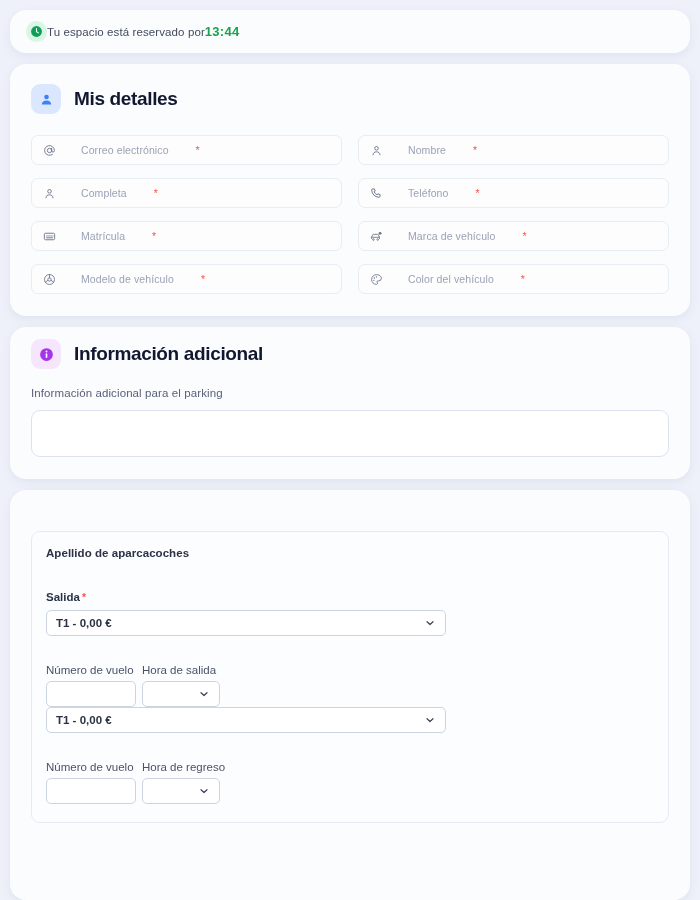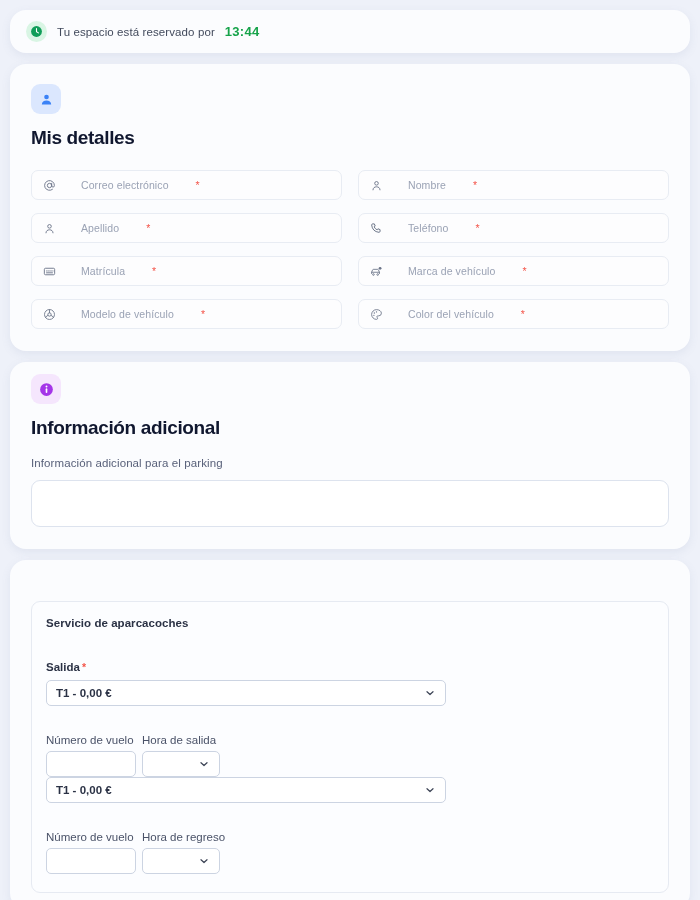--- a/index.html
+++ b/index.html
@@ -28,21 +28,20 @@
     box-shadow: 0 3px 10px rgba(100,115,160,0.10);
     flex: none;
   }
 
   
   .timer-card {
     height: 43px;
     display: flex;
     align-items: center;
     padding: 0 16px;
-    gap: 10px;
   }
   .timer-icon-wrap {
     width: 21px; height: 21px;
     border-radius: 50%;
     background: #d9f5e4;
     display: flex; align-items: center; justify-content: center;
     flex: none;
   }
   .timer-icon-wrap svg { display: block; }
   .timer-text {
@@ -54,22 +53,22 @@
   .timer-value {
     color: #16a34a;
     font-weight: bold;
     font-size: 13px;
     letter-spacing: .3px;
   }
 
   
   .sec-head {
     display: flex;
+    align-items: center;
     gap: 13px;
-    flex-direction: column;
   }
   .sec-icon {
     width: 30px; height: 30px;
     border-radius: 9px;
     display: flex; align-items: center; justify-content: center;
     flex: none;
   }
   .sec-icon.blue   { background: #dbe7fe; }
   .sec-icon.purple { background: #f5e6fd; }
   .sec-icon.orange { background: #fdeec4; }
@@ -256,21 +255,21 @@
         <span class="req">*</span>
       </div>
 
       <div class="field">
         <span class="fi">
           <svg width="13" height="13" viewBox="0 0 24 24" fill="none" stroke="#6b7488" stroke-width="1.7">
             <circle cx="12" cy="8" r="3.3"></circle>
             <path d="M5.5 20c0-3.6 2.9-5.6 6.5-5.6s6.5 2 6.5 5.6" stroke-linecap="round"></path>
           </svg>
         </span>
-        <span class="ph">Apellido</span>
+        <span class="ph">Completa</span>
         <span class="req">*</span>
       </div>
 
       <div class="field">
         <span class="fi">
           <svg width="13" height="13" viewBox="0 0 24 24" fill="none" stroke="#6b7488" stroke-width="1.8">
             <path d="M5 3.5h3l1.6 4-2 1.4a12 12 0 0 0 5.6 5.6l1.4-2 4 1.6v3c0 1.1-.9 2-2 2A15.6 15.6 0 0 1 3 5.5c0-1.1.9-2 2-2z" stroke-linejoin="round"></path>
           </svg>
         </span>
         <span class="ph">Teléfono</span>
@@ -341,21 +340,21 @@
       </span>
       <span class="sec-title">Información adicional</span>
     </div>
     <div class="info-sub">Información adicional para el parking</div>
     <div class="textarea"></div>
   </div>
 
   <div class="card shuttle-card">
 
     <div class="inner-box">
-      <div class="inner-title">Servicio de aparcacoches</div>
+      <div class="inner-title">Apellido de aparcacoches</div>
 
       <div class="blk-label">
         <span>Salida</span><span class="req">*</span>
       </div>
       <div class="select">
         <span>T1 - 0,00 €</span>
         <span class="cv">
           <svg width="12" height="12" viewBox="0 0 24 24" fill="none" stroke="#3b4254" stroke-width="2.4">
             <path d="M6 9.5l6 5.6 6-5.6" stroke-linecap="round" stroke-linejoin="round"></path>
           </svg>

